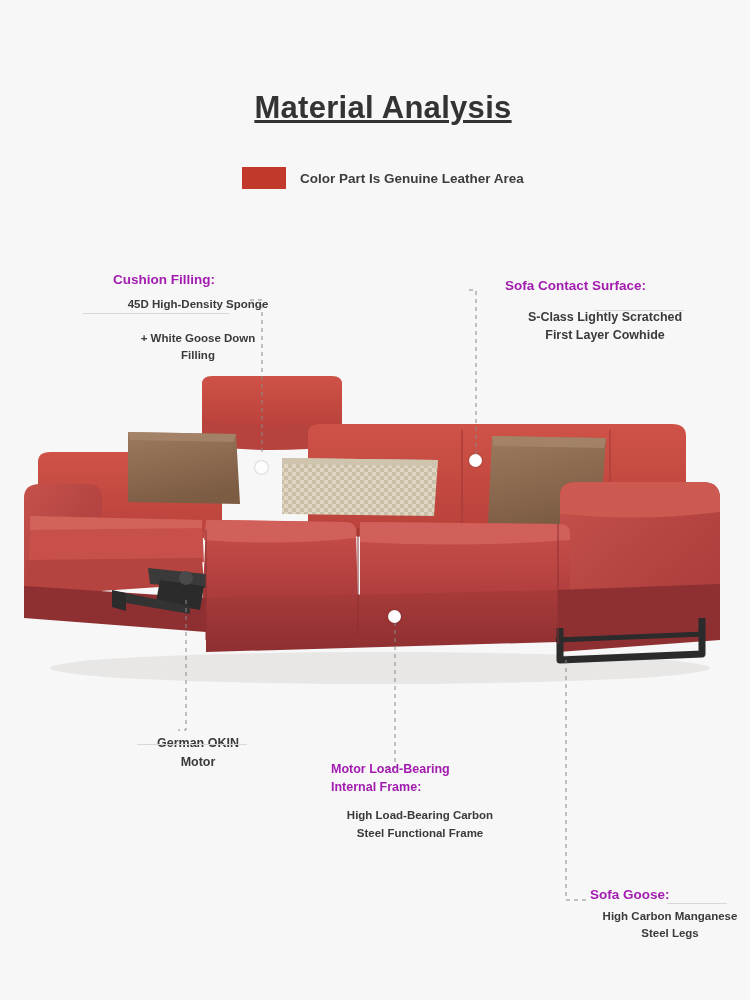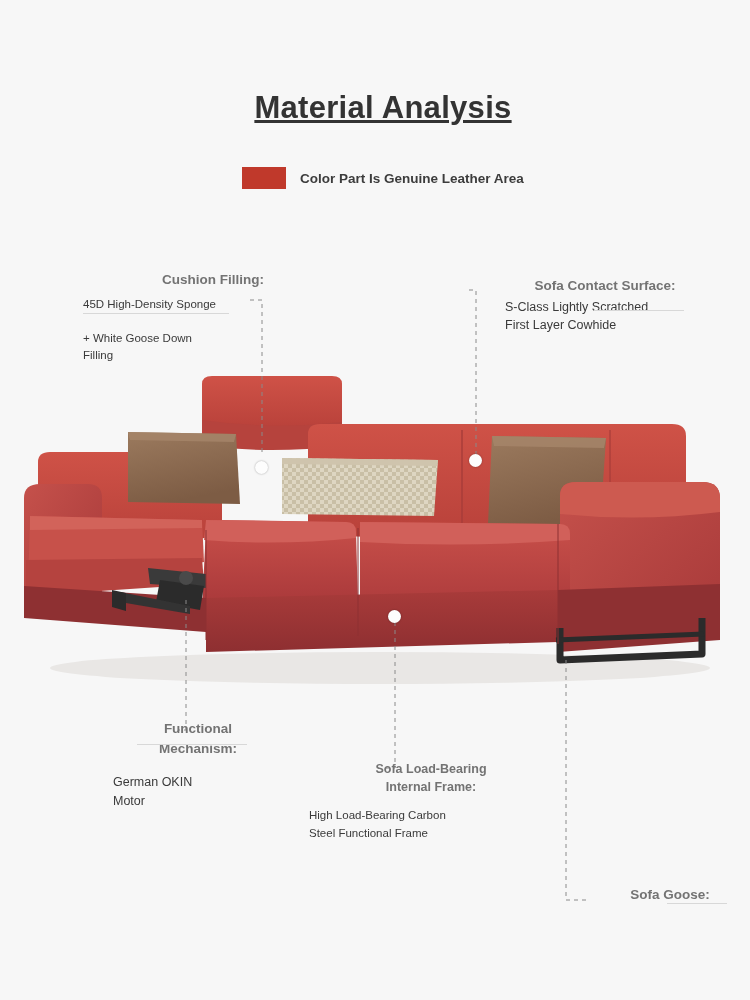--- a/index.html
+++ b/index.html
@@ -53,32 +53,32 @@
     color: #3c3c3c;
   }
 
   
   .anno {
     position: absolute;
   }
   .anno-title {
     font-size: 13.5px;
     font-weight: bold;
-    color: #737373;
+    color: #a21caf;
     line-height: 1.45;
     white-space: nowrap;
-    text-align: center;
   }
   .anno-body {
     font-size: 11.5px;
     color: #3a3a3a;
     line-height: 1.5;
-    font-weight: normal;
+    font-weight: bold;
     margin-top: 3px;
     white-space: pre-line;
+    text-align: center;
   }
 
   
   .rule {
     position: absolute;
     height: 1px;
     background: #d8d8d8;
   }
 
   
@@ -227,38 +227,38 @@
     <div class="anno-title">Cushion Filling:</div>
     <div class="anno-body" style="margin-left:-30px; margin-top:6px;">45D High-Density Sponge
 
 + White Goose Down
 Filling</div>
   </div>
   <div class="rule" style="left:83px; top:313px; width:146px;"></div>
 
   <div class="anno" style="left:505px; top:276px; width:200px;">
     <div class="anno-title">Sofa Contact Surface:</div>
-    <div class="anno-body" style="margin-top:2px; font-size:12.5px;">S-Class Lightly Scratched
+    <div class="anno-body" style="margin-top:12px; font-size:12.5px;">S-Class Lightly Scratched
 First Layer Cowhide</div>
   </div>
   <div class="rule" style="left:594px; top:310px; width:90px;"></div>
 
   <div class="anno" style="left:113px; top:719px; width:170px;">
-    <div class="anno-title" style="white-space:pre-line;">Functional
-Mechanism:</div>
     <div class="anno-body" style="margin-top:15px; font-size:12.5px;">German OKIN
 Motor</div>
   </div>
   <div class="rule" style="left:137px; top:744px; width:110px;"></div>
 
   <div class="anno" style="left:331px; top:760px; width:200px;">
-    <div class="anno-title" style="white-space:pre-line; font-size:12.5px;">Sofa Load-Bearing
+    <div class="anno-title" style="white-space:pre-line; font-size:12.5px;">Motor Load-Bearing
 Internal Frame:</div>
     <div class="anno-body" style="margin-left:-22px; margin-top:11px; font-size:11.5px;">High Load-Bearing Carbon
 Steel Functional Frame</div>
   </div>
 
   <div class="anno" style="left:590px; top:885px; width:160px;">
     <div class="anno-title">Sofa Goose:</div>
+    <div class="anno-body" style="margin-top:3px; font-size:11.5px;">High Carbon Manganese
+Steel Legs</div>
   </div>
   <div class="rule" style="left:667px; top:903px; width:60px;"></div>
 
 </div>
 
 </body></html>

